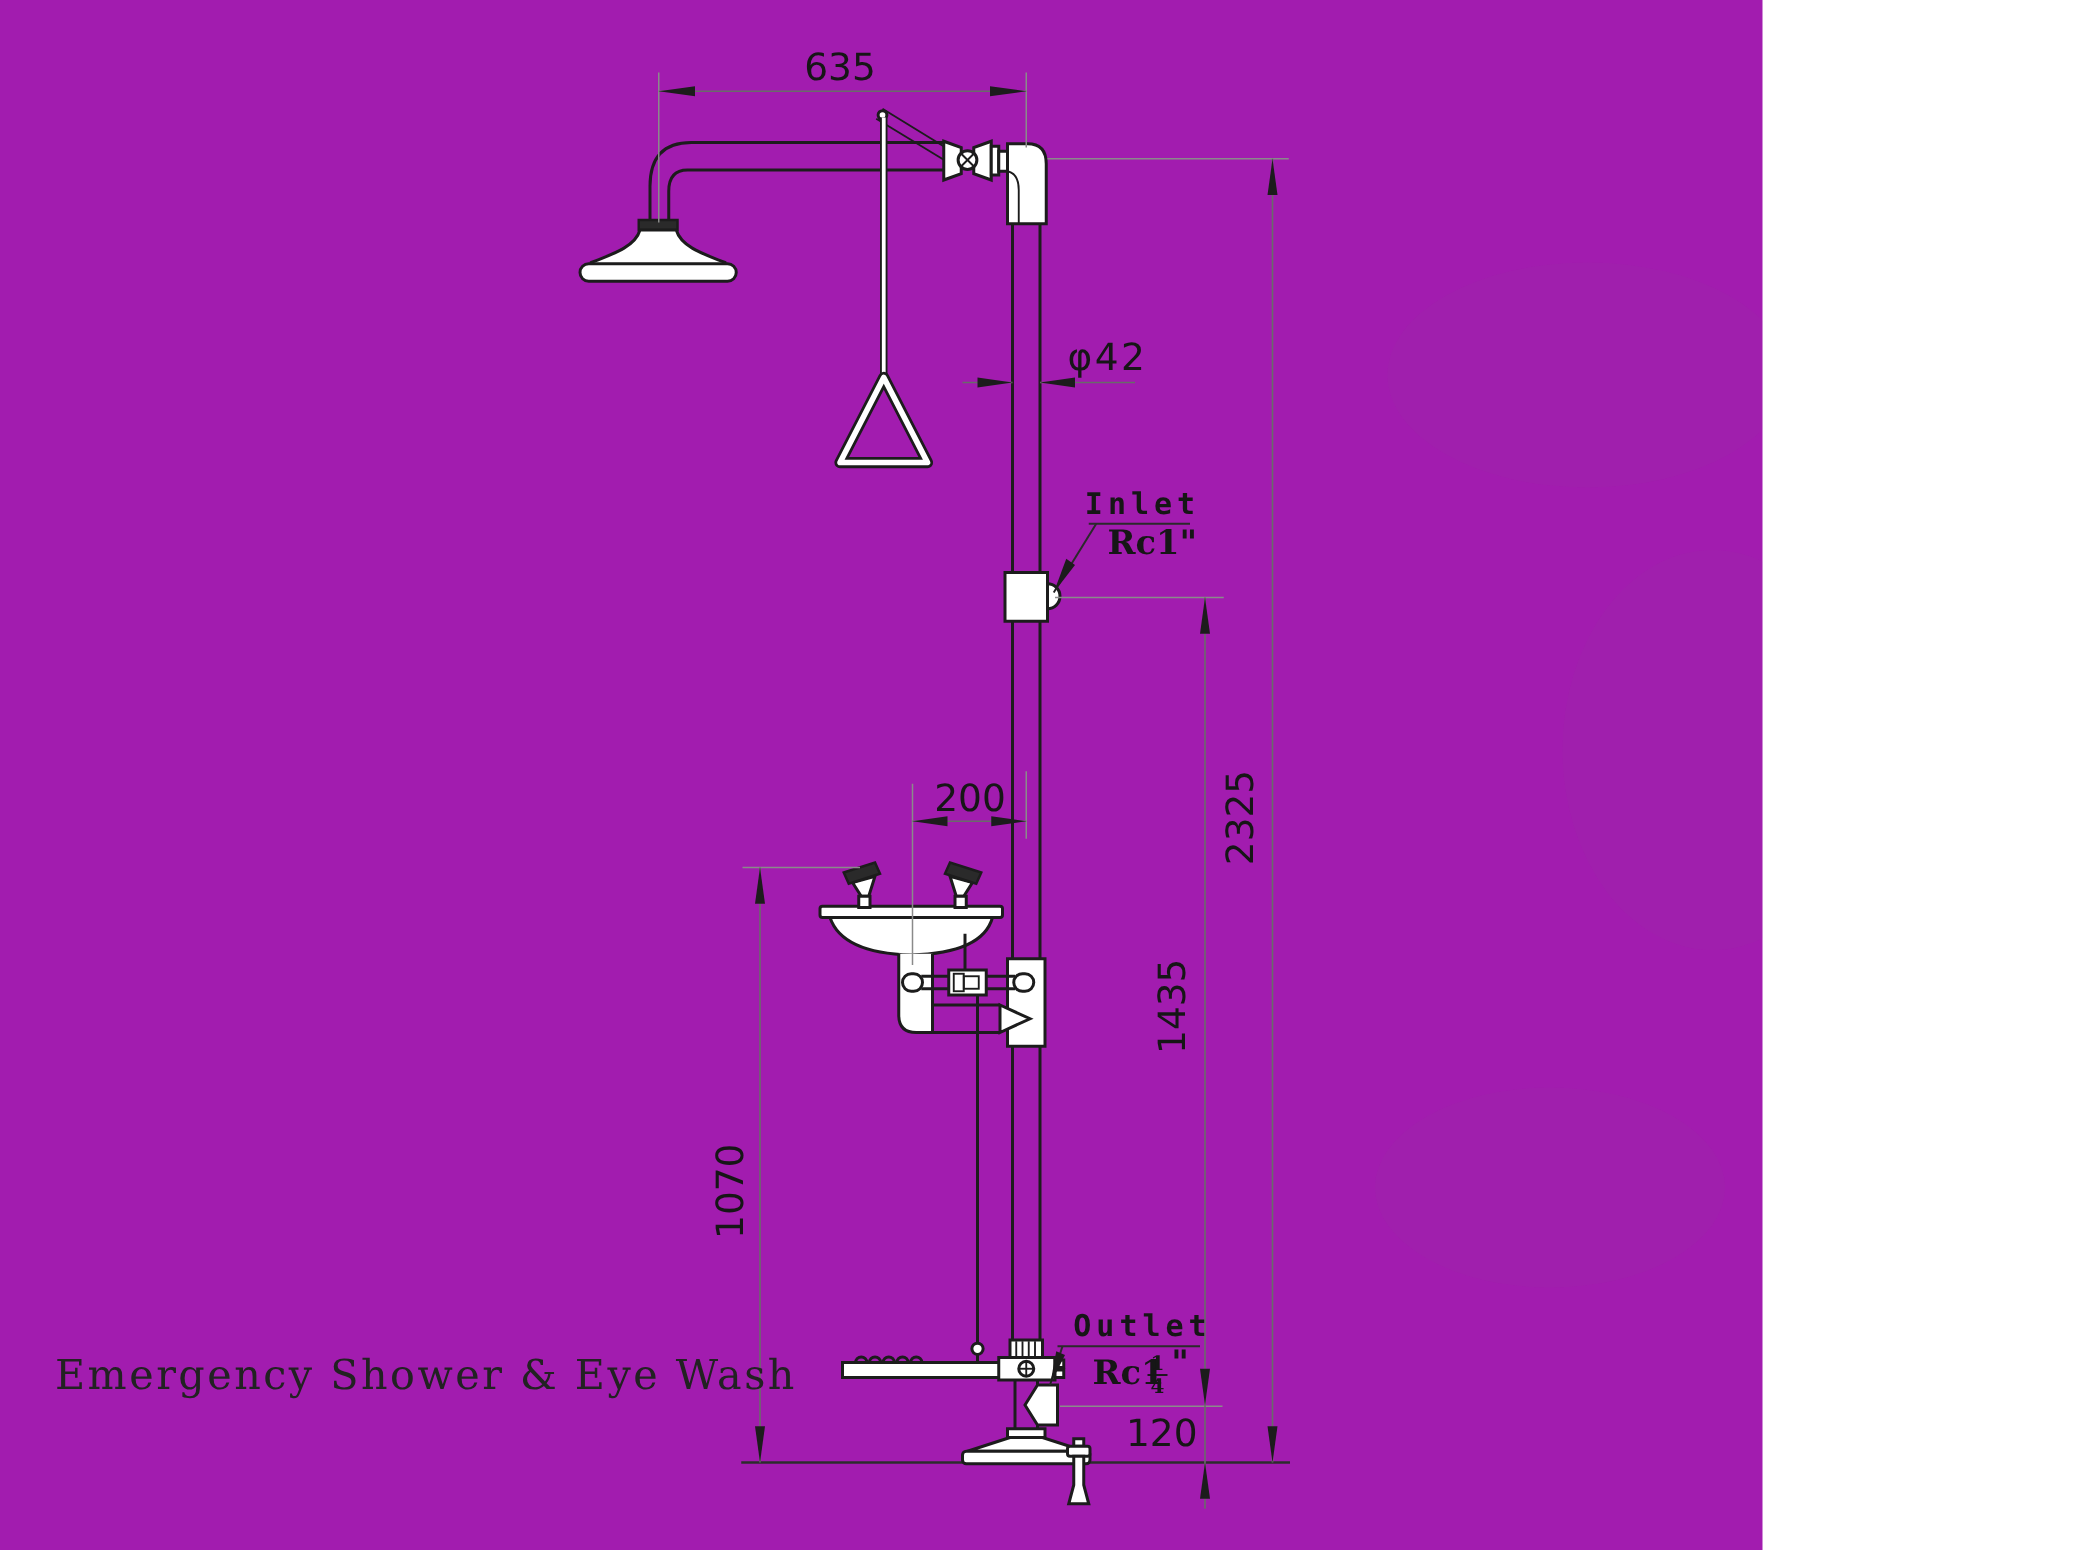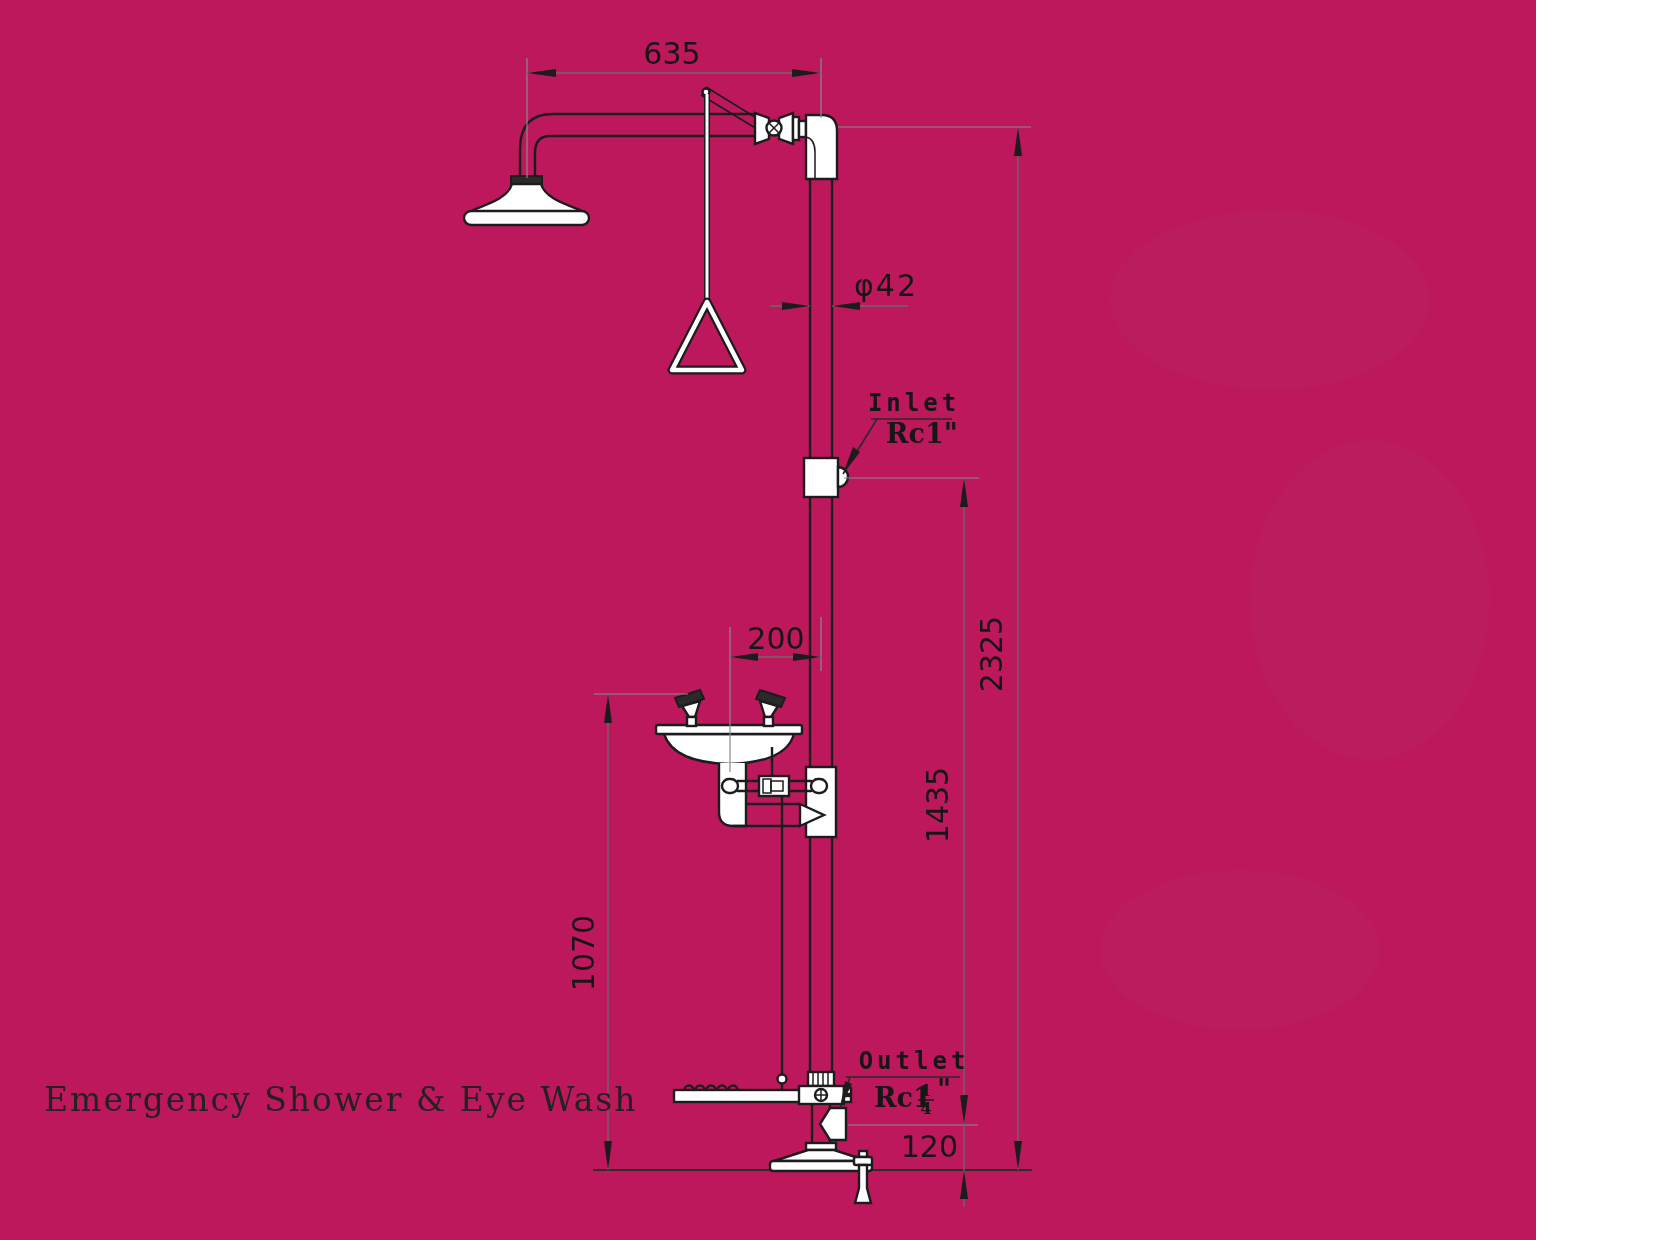--- a/index.html
+++ b/index.html
@@ -1,16 +1,16 @@
 <!DOCTYPE html>
 <html><head>
 <meta charset="utf-8">
 <style>
   html,body{margin:0;padding:0;background:#ffffff;}
-  #canvas{position:relative;width:1536px;height:1240px;background:#be185d;overflow:hidden;
+  #canvas{position:relative;width:1410px;height:1240px;background:#a21caf;overflow:hidden;
           font-family:"DejaVu Sans",sans-serif;}
   svg{position:absolute;left:0;top:0;}
   .obj{stroke:#1c1c1c;stroke-width:2.4;fill:none;}
   .objf{stroke:#1c1c1c;stroke-width:2.4;fill:#ffffff;}
   .objd{stroke:#1c1c1c;stroke-width:2;fill:#2a2a2a;}
   .thin{stroke:#1c1c1c;stroke-width:1.5;fill:none;}
   .tube-out{stroke:#1c1c1c;stroke-width:9;fill:none;stroke-linejoin:round;stroke-linecap:round;}
   .tube-in{stroke:#ffffff;stroke-width:4.5;fill:none;stroke-linejoin:round;stroke-linecap:round;}
   .rod-out{stroke:#1c1c1c;stroke-width:6;fill:none;}
   .rod-in{stroke:#ffffff;stroke-width:3;fill:none;}

